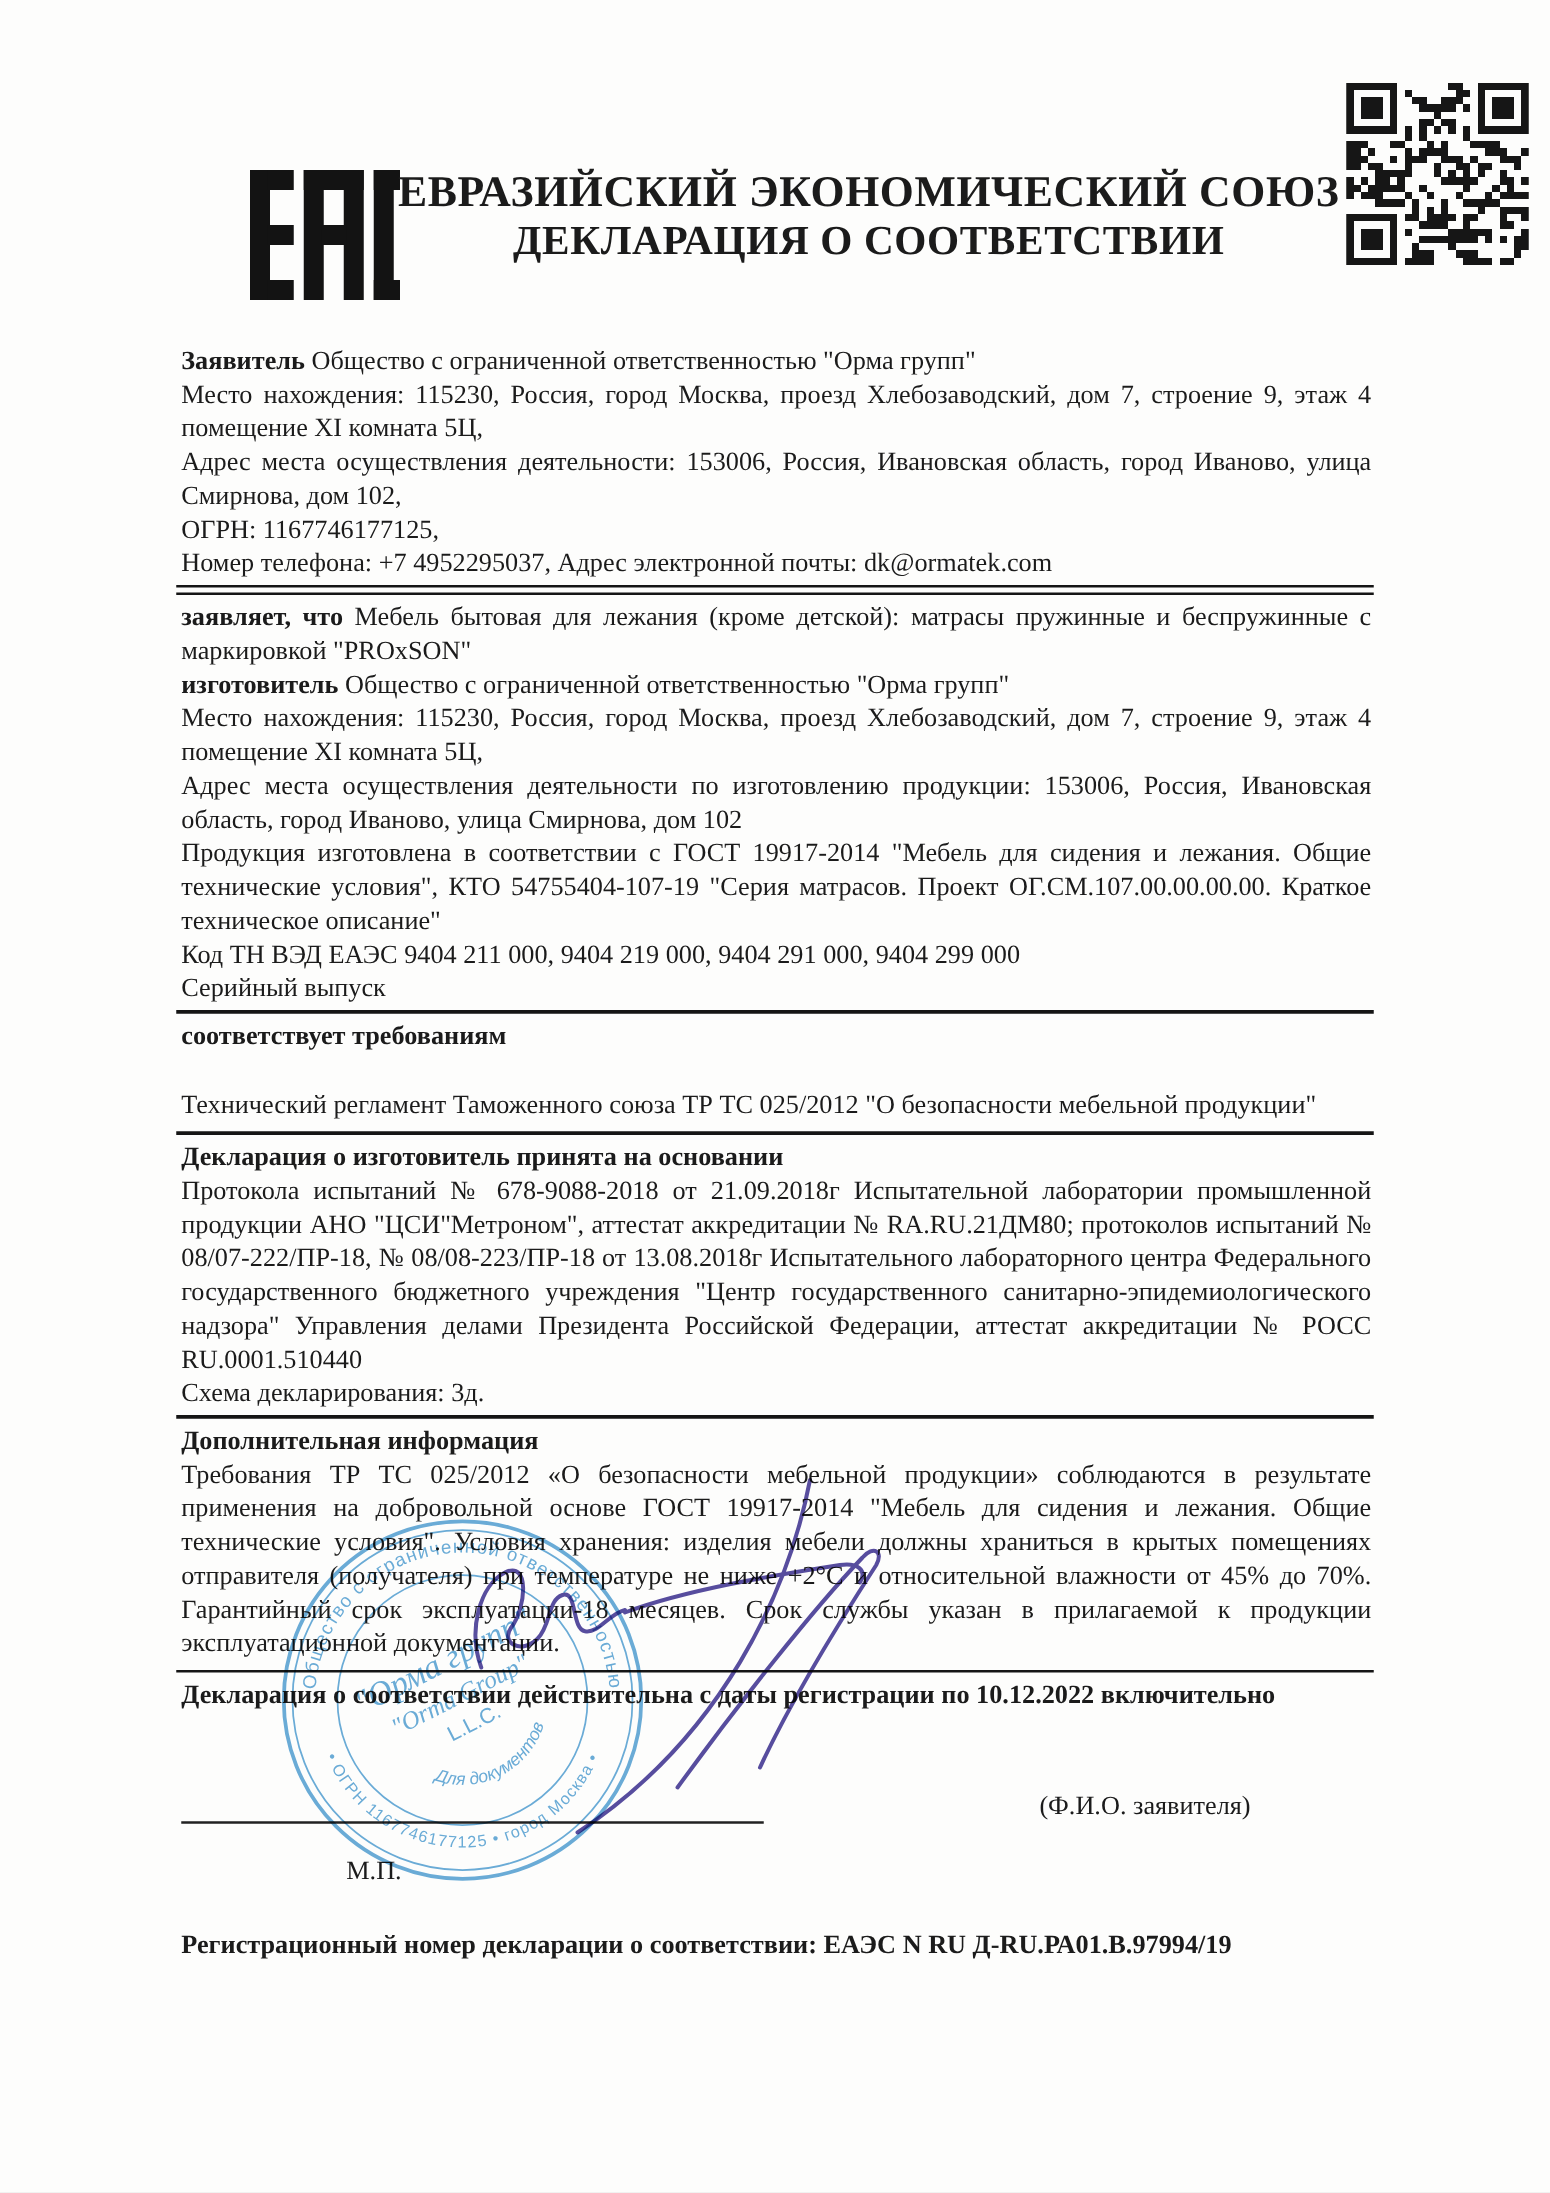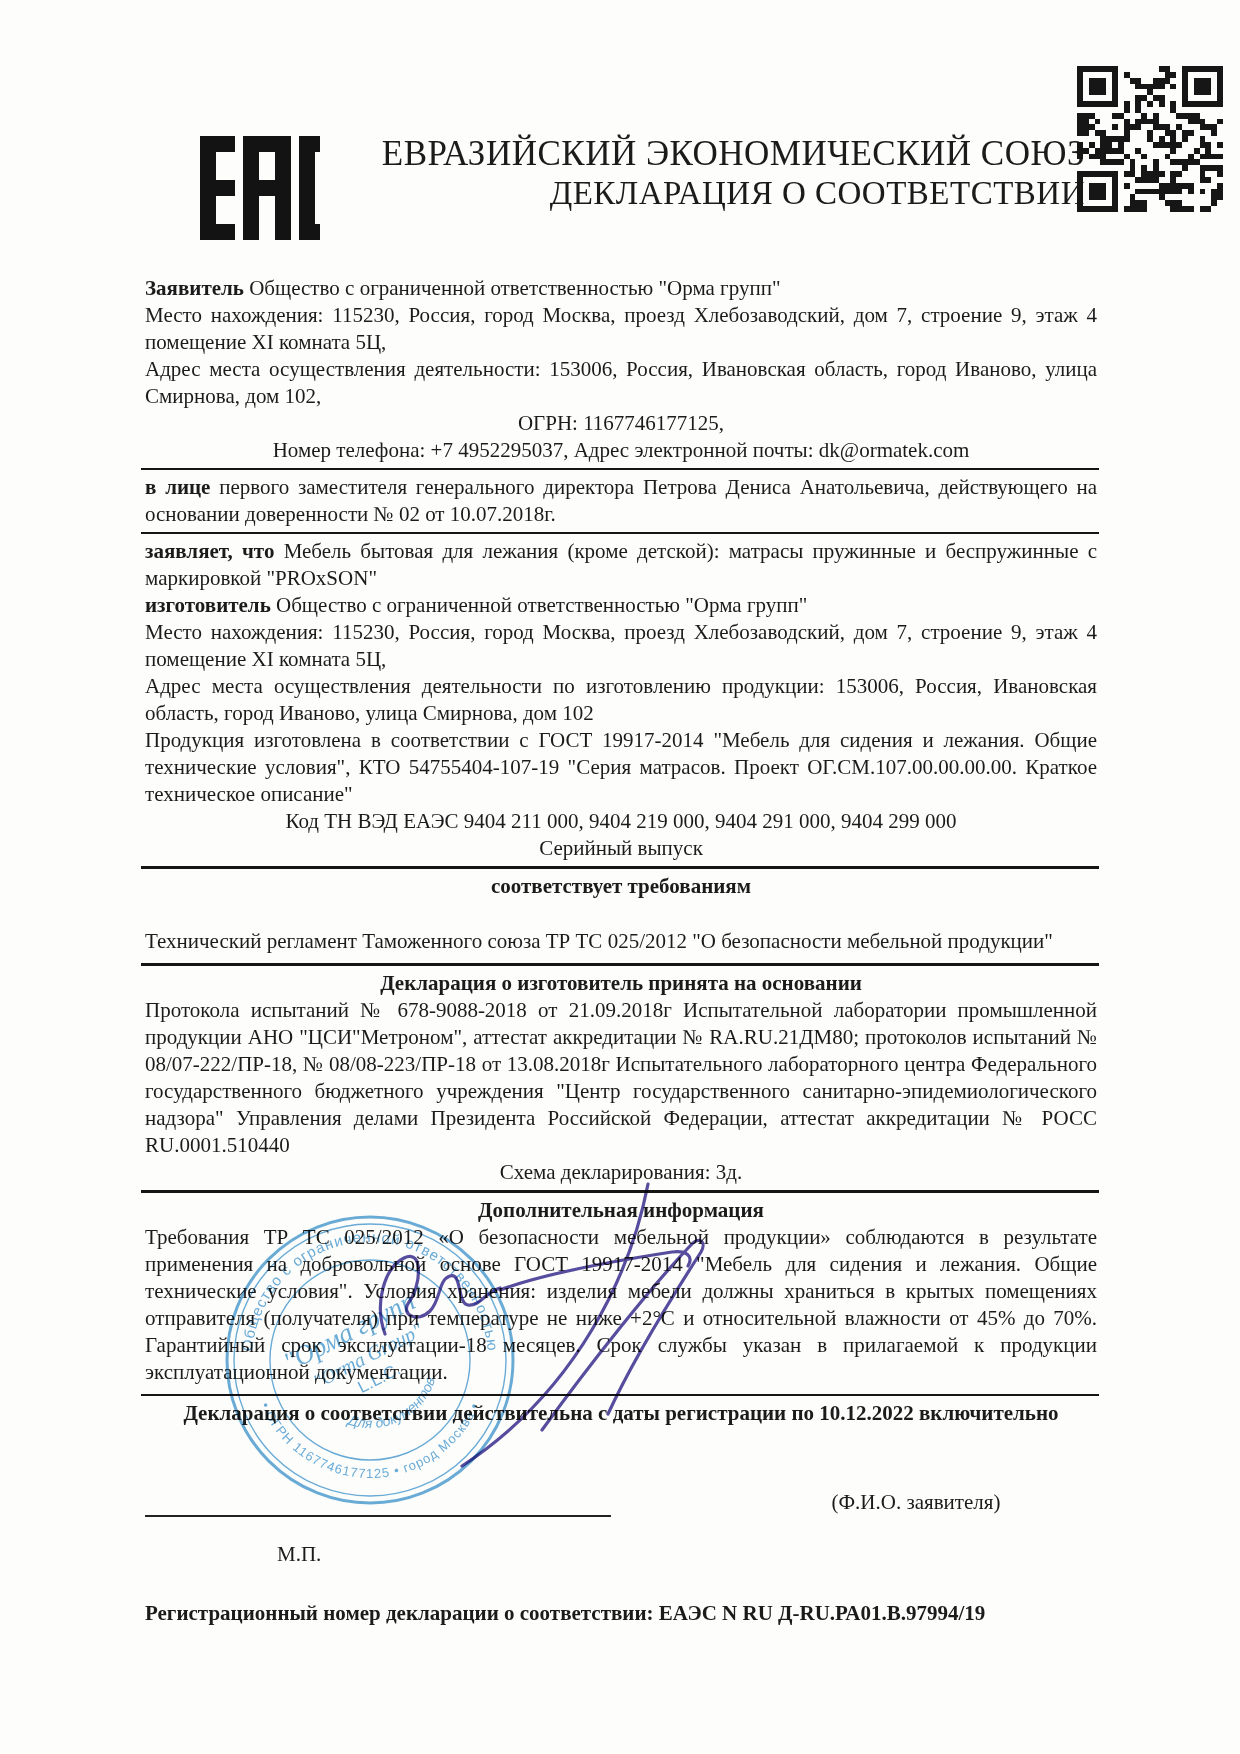--- a/index.html
+++ b/index.html
@@ -9,28 +9,28 @@
     margin:0 auto;
     background:#fdfdfc;
     color:#1b1b1b;
     font-family:"Liberation Serif","DejaVu Serif",serif;
     font-size:21px;line-height:27px;
     overflow:hidden;
   }
   
   .hdr{position:absolute;left:0;top:0;width:1240px;height:245px;}
   .eac-logo{position:absolute;left:200px;top:136px;}
-  .doc-title{position:absolute;left:305px;top:134px;width:780px;text-align:right;font-weight:normal;}
+  .doc-title{position:absolute;left:305px;top:134px;width:780px;text-align:center;font-weight:bold;}
   .doc-title .t1{font-size:35px;line-height:40px;letter-spacing:.5px;}
   .doc-title .t2{font-size:33px;line-height:38px;letter-spacing:.5px;}
   .qr{position:absolute;left:1077px;top:66px;}
   
   .body{position:absolute;left:145px;top:245px;width:952px;}
   .p{ text-align:justify; }
-  .p.nojust{text-align:center;}
+  .p.nojust{text-align:left;}
   b{font-weight:bold;}
   .rule{border:0;border-top:2px solid #151515;margin:4px 0 4px -4px;width:958px;}
   .rule.thick{border-top-width:3px;}
   .mt8{margin-top:8px;} .mt10{margin-top:28px;} .mt4{margin-top:4px;}
   
   .sigrow{display:flex;justify-content:space-between;margin-top:62px;}
   .sig-left{width:466px;}
   .sig-left .line{border-bottom:2px solid #222;height:26px;}
   .sig-right{width:362px;text-align:center;}
   .sig-right .name{border-bottom:2px solid #222;padding:0 4px 1px 4px;}
@@ -377,21 +377,20 @@
   <div class="body">
 
     <div class="p" style="margin-top:30px"><b>Заявитель</b><span> Общество с ограниченной ответственностью "Орма групп"</span></div>
     <div class="p">Место нахождения: 115230, Россия, город Москва, проезд Хлебозаводский, дом 7, строение 9, этаж 4 помещение XI комната 5Ц,</div>
     <div class="p">Адрес места осуществления деятельности: 153006, Россия, Ивановская область, город Иваново, улица Смирнова, дом 102,</div>
     <div class="p nojust">ОГРН: 1167746177125,</div>
     <div class="p nojust">Номер телефона: +7 4952295037, Адрес электронной почты: dk@ormatek.com</div>
 
     <hr class="rule">
 
-    <div class="p"><b>в лице</b><span> первого заместителя генерального директора Петрова Дениса Анатольевича, действующего на основании доверенности № 02 от 10.07.2018г.</span></div>
 
     <hr class="rule">
 
     <div class="p"><b>заявляет, что</b><span> Мебель бытовая для лежания (кроме детской): матрасы пружинные и беспружинные с маркировкой "PROxSON"</span></div>
     <div class="p"><b>изготовитель</b><span> Общество с ограниченной ответственностью "Орма групп"</span></div>
     <div class="p">Место нахождения: 115230, Россия, город Москва, проезд Хлебозаводский, дом 7, строение 9, этаж 4 помещение XI комната 5Ц,</div>
     <div class="p">Адрес места осуществления деятельности по изготовлению продукции: 153006, Россия, Ивановская область, город Иваново, улица Смирнова, дом 102</div>
     <div class="p">Продукция изготовлена в соответствии с ГОСТ 19917-2014 "Мебель для сидения и лежания. Общие технические условия", КТО 54755404-107-19 "Серия матрасов. Проект ОГ.СМ.107.00.00.00.00. Краткое техническое описание"</div>
     <div class="p nojust">Код ТН ВЭД ЕАЭС 9404 211 000, 9404 219 000, 9404 291 000, 9404 299 000</div>
     <div class="p nojust">Серийный выпуск</div>

